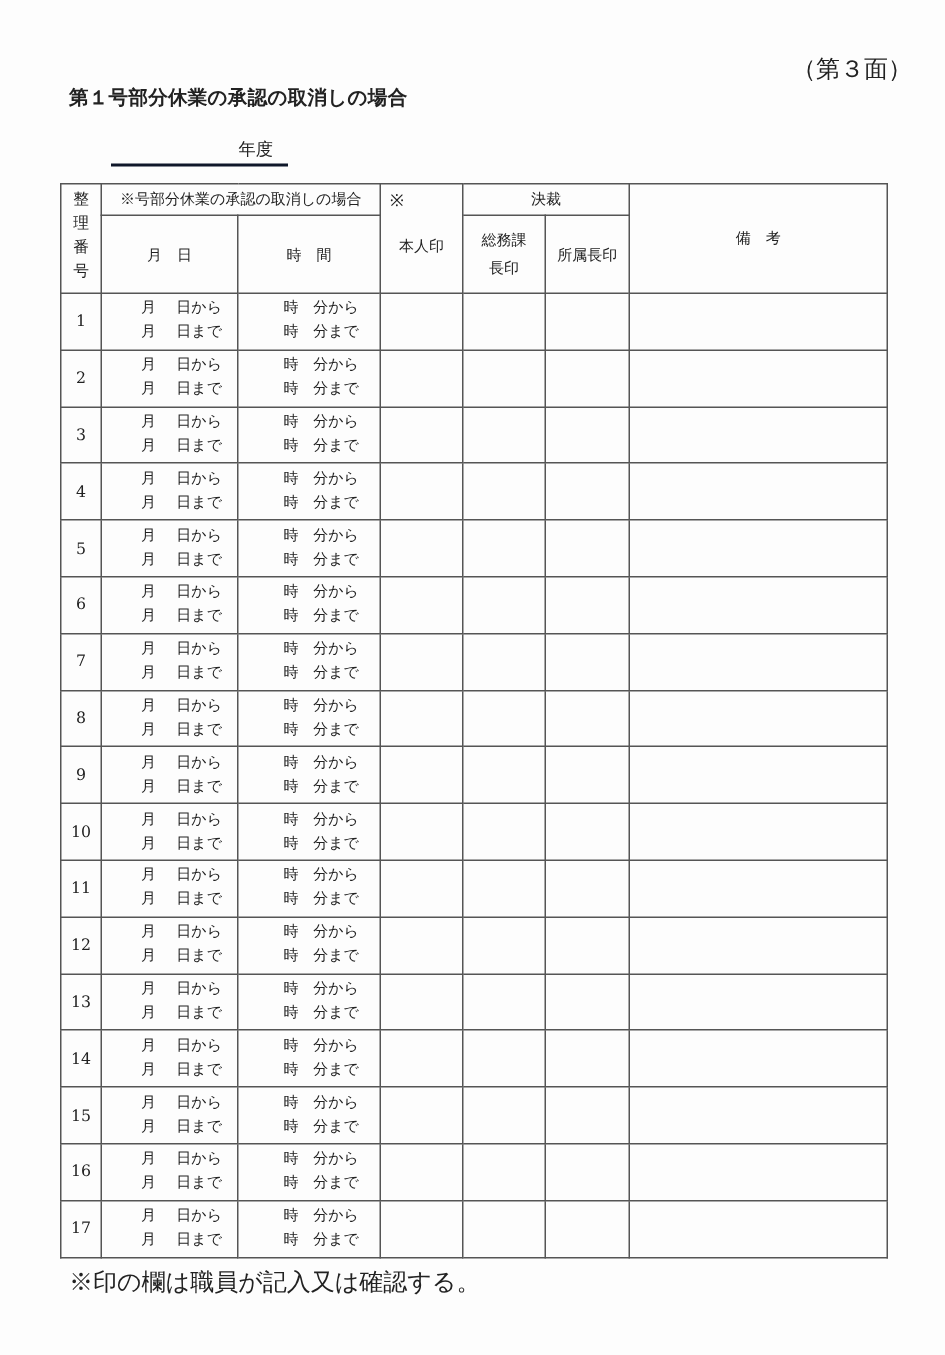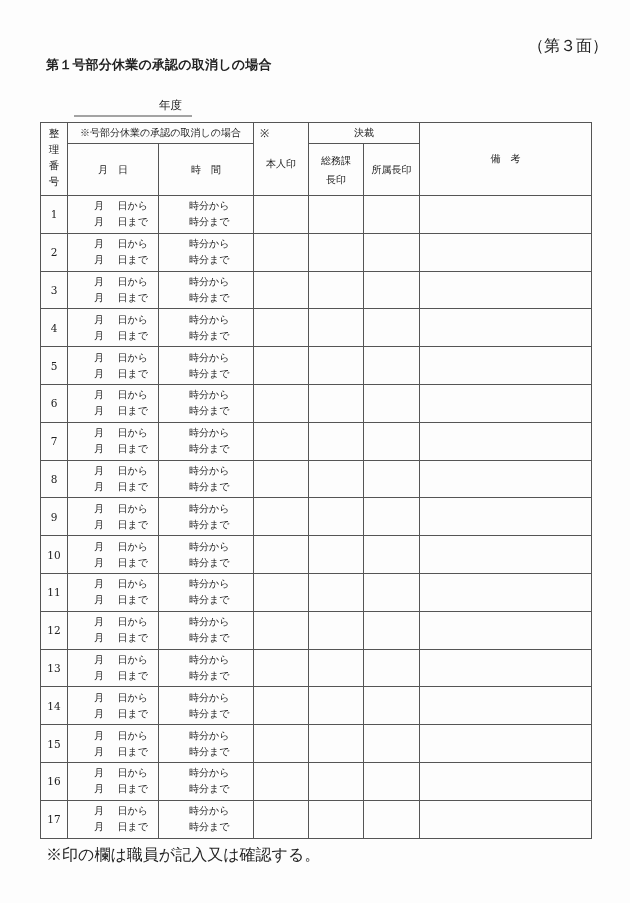--- a/index.html
+++ b/index.html
@@ -1,37 +1,37 @@
 <!DOCTYPE html>
 <html><head>
 <meta charset="utf-8">
 <style>
   html, body { margin:0; padding:0; background:#fdfdfd; }
   body { width:630px; height:903px; position:relative; overflow:hidden;
          font-family:"DejaVu Serif","Liberation Serif",serif; color:#222; }
   .page-label { position:absolute; right:22px; top:36px; font-size:16px; }
   .title { position:absolute; left:46px; top:56px; font-size:13px; font-weight:bold; letter-spacing:0.2px; }
-  .year-wrap { position:absolute; left:74px; top:98px; width:118px; height:17px; border-bottom:2px solid #a3a3a3; }
+  .year-wrap { position:absolute; left:74px; top:92px; width:118px; height:17px; border-bottom:2px solid #0f172a; }
   .year-label { position:absolute; right:10px; top:0; font-size:11.5px; }
   table.form { position:absolute; left:40px; top:122px; border-collapse:collapse;
                table-layout:fixed; width:551px; font-size:10px; }
   table.form td, table.form th { border:1px solid #555; padding:0; font-weight:normal; vertical-align:middle; }
   table.form { border:1.5px solid #777; }
   .h1 td { height:20px; }
   .h2 td { height:51px; }
   .vert { text-align:center; line-height:16px; font-size:10.5px; vertical-align:top !important; padding-top:2px !important; }
   .c { text-align:center; }
   tr.data td { height:36.8px; }
   .num { text-align:center; font-size:10.5px; }
   .dt { font-size:10px; line-height:16px; }
   .dt .line { display:flex; }
   .md .a { width:36px; text-align:right; }
   .md .b { width:44px; text-align:right; }
   .tm .a { width:40px; text-align:right; }
-  .tm .b { width:50px; text-align:left; }
+  .tm .b { width:50px; text-align:center; }
   .note { position:absolute; left:46px; top:845px; font-size:16px; }
 </style>
 </head>
 <body>
 
 <div class="page-label">（第３面）</div>
 <div class="title">第１号部分休業の承認の取消しの場合</div>
 <div class="year-wrap">
   <span class="year-label">年度</span>
 </div>

